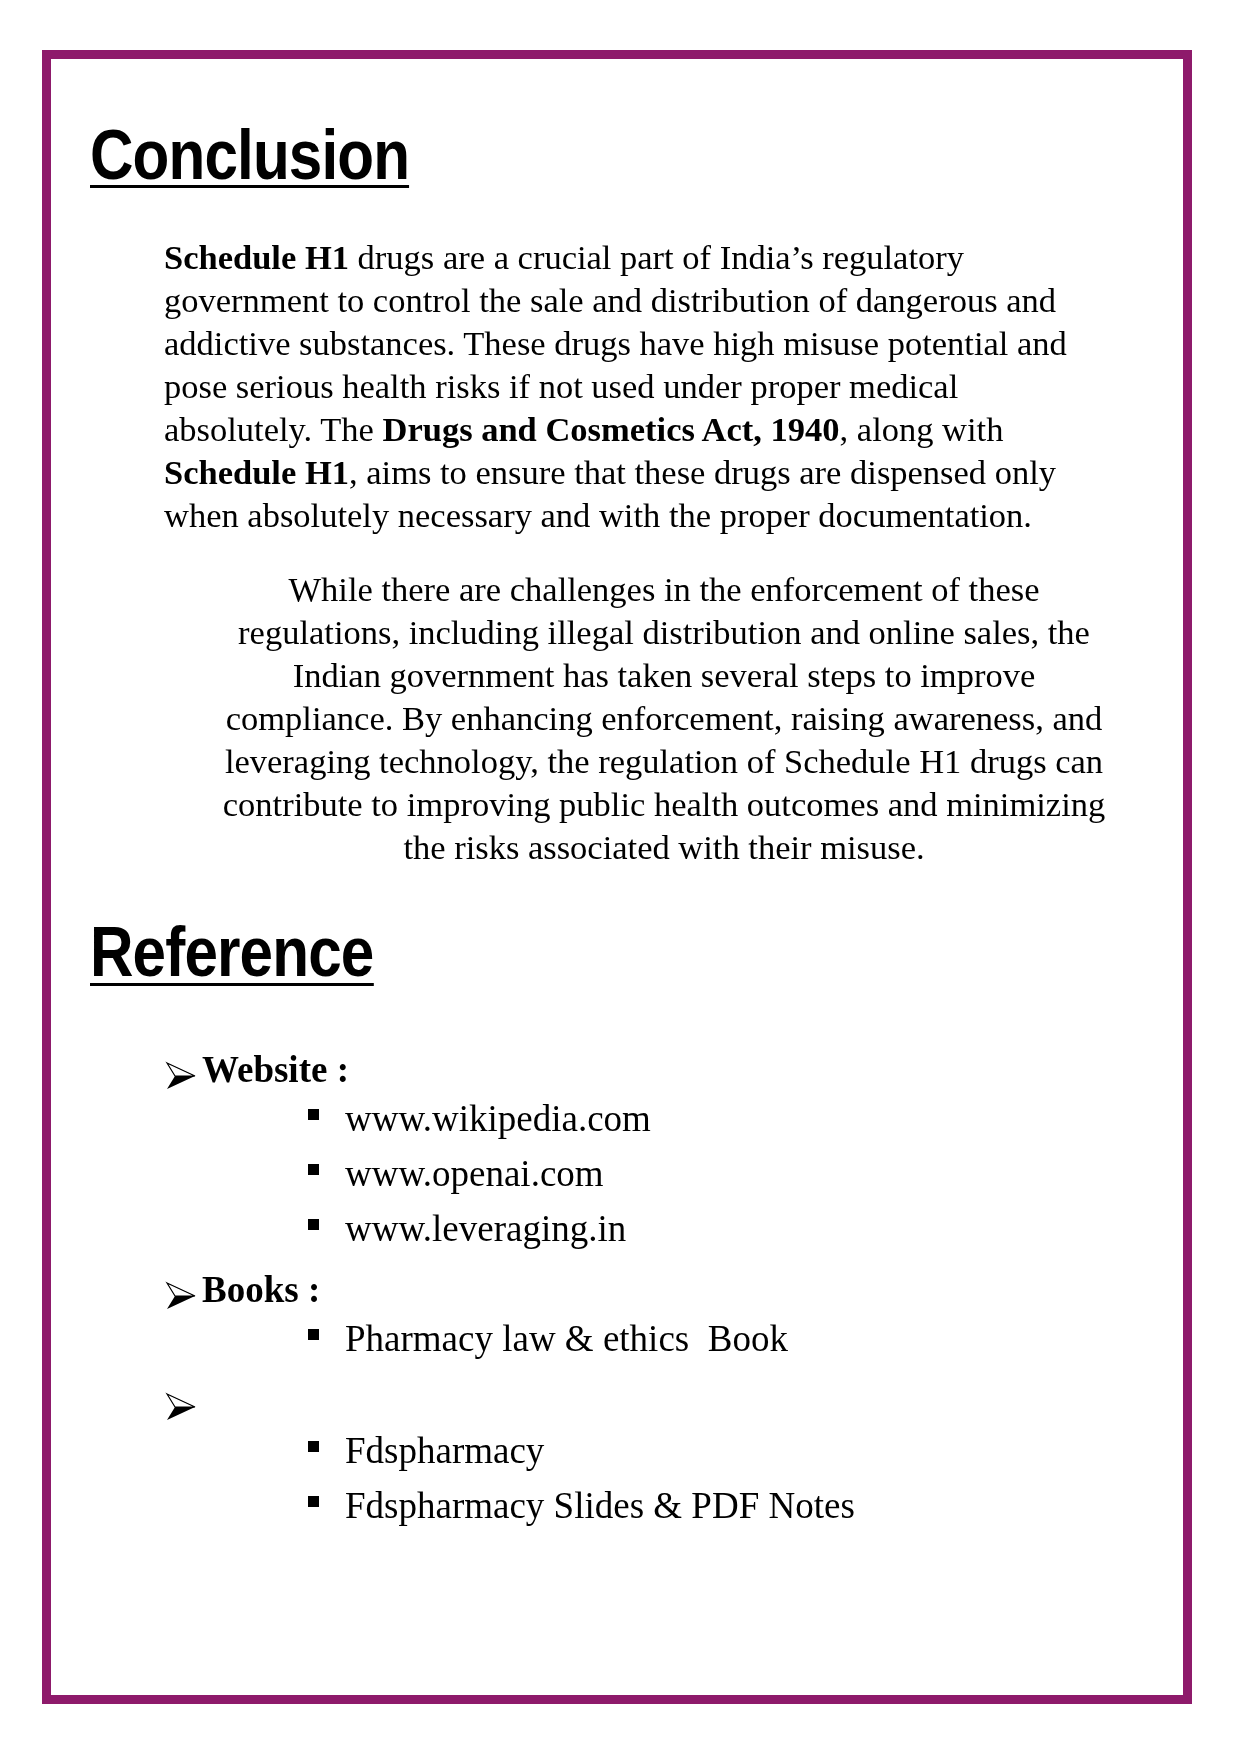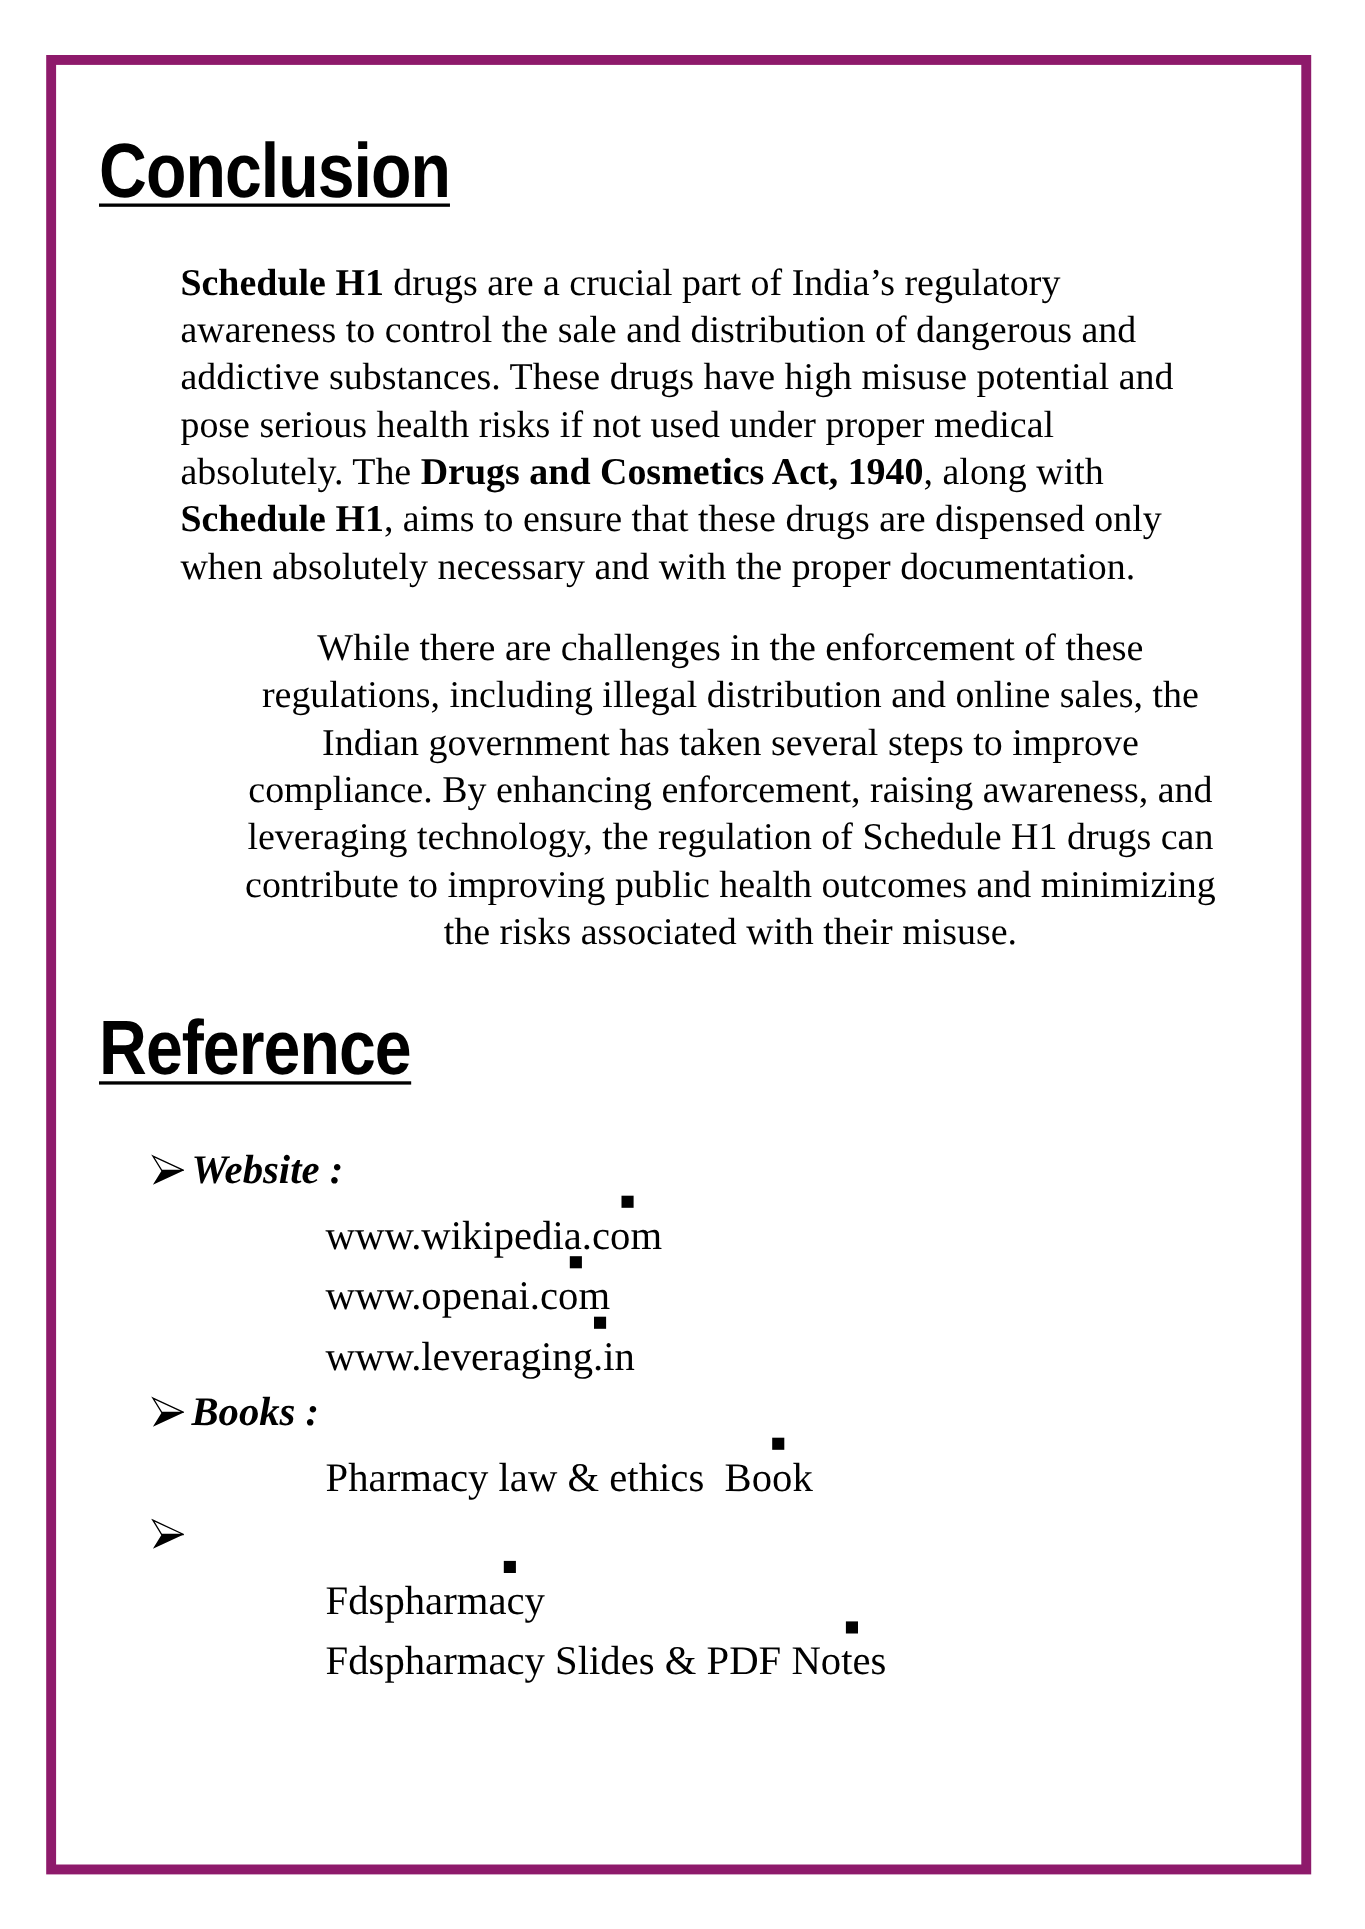--- a/index.html
+++ b/index.html
@@ -72,44 +72,42 @@
 
     .refs {
       position: absolute;
       left: 0;
       top: 0;
       width: 100%;
       font-family: "Liberation Serif", serif;
     }
     .ref-cat {
       position: absolute;
-      left: 137px;
+      left: 165px;
       height: 55px;
       display: flex;
-      align-items: center;
+      align-items: flex-end;
       font-size: 37px;
       font-weight: bold;
       white-space: nowrap;
-      font-style: italic;
     }
     .ref-cat .arrow {
       display: inline-block;
       width: 32px;
       height: 30px;
       margin-right: 5px;
     }
     .ref-item {
       position: absolute;
-      left: 296px;
+      left: 308px;
       height: 55px;
       display: flex;
-      align-items: flex-end;
+      align-items: center;
       font-size: 37px;
       white-space: nowrap;
-      flex-direction: column;
     }
     .ref-item .sq {
       display: inline-block;
       width: 11px;
       height: 11px;
       background: #000;
       margin-right: 26px;
       position: relative;
       top: -4px;
     }
@@ -119,21 +117,21 @@
 
 <div class="frame"></div>
 
 <h1 class="heading h-conclusion">
   <span>Conclusion</span>
   <span class="ul"></span>
 </h1>
 
 <div class="para p1">
     <span class="line"><b>Schedule H1</b><span> drugs are a crucial part of India’s regulatory</span></span>
-    <span class="line"><span>awareness to control the sale and distribution of dangerous and</span></span>
+    <span class="line"><span>government to control the sale and distribution of dangerous and</span></span>
     <span class="line"><span>addictive substances. These drugs have high misuse potential and</span></span>
     <span class="line"><span>pose serious health risks if not used under proper medical</span></span>
     <span class="line"><span>absolutely. The </span><b>Drugs and Cosmetics Act, 1940</b><span>, along with</span></span>
     <span class="line"><b>Schedule H1</b><span>, aims to ensure that these drugs are dispensed only</span></span>
     <span class="line"><span>when absolutely necessary and with the proper documentation.</span></span>
   </div>
 <div class="para p2">
     <span class="line"><span>While there are challenges in the enforcement of these</span></span>
     <span class="line"><span>regulations, including illegal distribution and online sales, the</span></span>
     <span class="line"><span>Indian government has taken several steps to improve</span></span>

